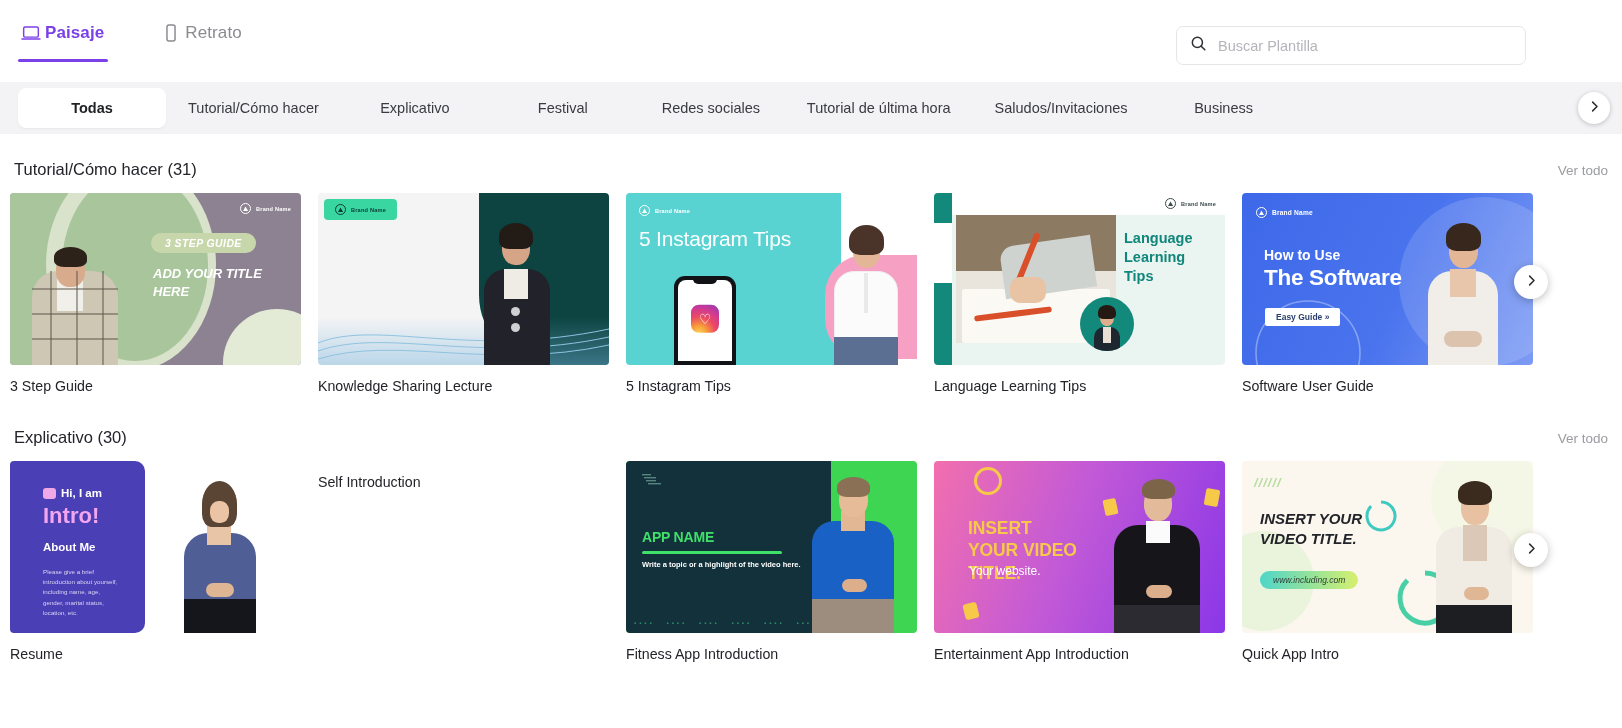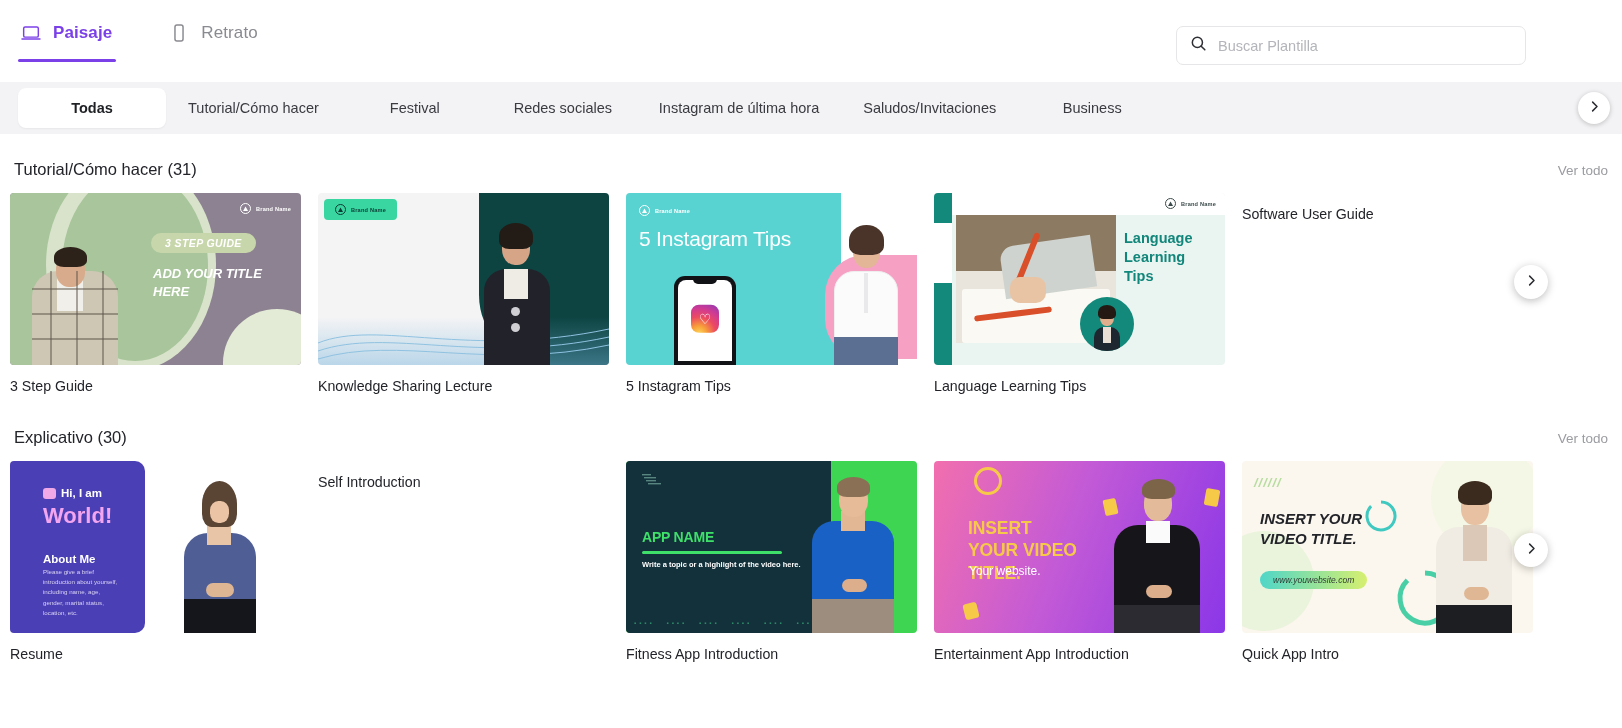--- a/index.html
+++ b/index.html
@@ -14,21 +14,21 @@
   
   .topbar {
     position: relative;
     height: 82px;
     display: flex;
     align-items: flex-start;
     padding: 18px 0 0 0;
   }
   .mode-tabs { display: flex; align-items: flex-start; padding-left: 14px; }
   .mode-tab {
-    display: flex; align-items: center; gap: 11px;
+    display: flex; align-items: center; gap: 3px;
     padding: 4px 6px 0 6px;
     margin-right: 44px;
     cursor: pointer;
     position: relative;
   }
   .mode-tab .mt-label {
     font-size: 17px;
     color: #8a8b90;
     letter-spacing: .1px;
   }
@@ -202,23 +202,24 @@
         <path d="M15.4 15.4L20 20" stroke-linecap="round"></path>
       </svg>
     </span>
     <input class="search-input" type="text" placeholder="Buscar Plantilla" style="">
   </div>
 </div>
 
 <div class="cat-strip">
   <div class="cat-pill active">Todas</div>
   <div class="cat-pill">Tutorial/Cómo hacer</div>
+  <div class="cat-pill">Explicativo</div>
   <div class="cat-pill">Festival</div>
   <div class="cat-pill">Redes sociales</div>
-  <div class="cat-pill">Instagram de última hora</div>
+  <div class="cat-pill">Tutorial de última hora</div>
   <div class="cat-pill">Saludos/Invitaciones</div>
   <div class="cat-pill">Business</div>
 
   <div class="cat-next">
     <span>
       <svg width="15" height="15" viewBox="0 0 24 24" fill="none" stroke="#2b2c31" stroke-width="2.4" stroke-linecap="round" stroke-linejoin="round">
           <path d="M9 5l7 7-7 7"></path>
         </svg>
     </span>
   </div>
@@ -345,20 +346,42 @@
           <span class="bc-ring">
               <i></i>
             </span>
           <span>Brand Name</span>
         </div>
       </div>
       <div class="card-label">Language Learning Tips</div>
     </div>
 
     <div class="card">
+      <div class="thumb" style="background:linear-gradient(115deg,#3d68e8 0%,#4a74ee 55%,#7d9bf4 100%);">
+        <div class="tp" style="right:-36px;top:4px;width:170px;height:170px;border-radius:50%;background:rgba(255,255,255,.14);"></div>
+        <svg class="tp" style="left:6px;bottom:-48px;" width="120" height="120" viewBox="0 0 120 120" fill="none" stroke="rgba(255,255,255,.35)" stroke-width="1.6">
+            <circle cx="60" cy="60" r="52"></circle>
+          </svg>
+        <div class="brandchip" style="left:14px;top:14px;color:#ffffff;font-size:6.6px;">
+          <span class="bc-ring">
+              <i></i>
+            </span>
+          <span>Brand Name</span>
+        </div>
+        <div class="tp" style="left:22px;top:54px;font-size:14px;font-weight:700;color:#ffffff;">How to Use</div>
+        <div class="tp" style="left:22px;top:72px;font-size:22.5px;font-weight:700;color:#ffffff;letter-spacing:-.3px;">The Software</div>
+        <div class="tp" style="left:23px;top:115px;background:#ffffff;border-radius:2px;padding:4px 11px;font-size:8.5px;font-weight:700;color:#2b3e6e;">Easy Guide »</div>
+        <div class="tp" style="left:168px;top:14px;width:104px;height:158px;overflow:hidden;">
+          <div class="tp" style="left:18px;top:64px;width:70px;height:94px;background:#f1eee9;border-radius:24px 24px 0 0;"></div>
+          <div class="tp" style="left:40px;top:62px;width:26px;height:28px;background:#e7c6ab;"></div>
+          <div class="tp" style="left:39px;top:26px;width:29px;height:35px;background:#e3b795;border-radius:46%;"></div>
+          <div class="tp" style="left:36px;top:16px;width:35px;height:28px;background:#38271c;border-radius:50% 50% 30% 30%;"></div>
+          <div class="tp" style="left:34px;top:124px;width:38px;height:16px;background:#dcc3ae;border-radius:9px;"></div>
+        </div>
+      </div>
       <div class="card-label">Software User Guide</div>
     </div>
 
     <div class="row-next">
       <span>
         <svg width="15" height="15" viewBox="0 0 24 24" fill="none" stroke="#2b2c31" stroke-width="2.4" stroke-linecap="round" stroke-linejoin="round">
             <path d="M9 5l7 7-7 7"></path>
           </svg>
       </span>
     </div>
@@ -373,22 +396,22 @@
 
   <div class="row">
 
     <div class="card">
       <div class="thumb" style="background:#ffffff;">
         <div class="tp" style="left:0;top:0;width:135px;height:172px;background:#4a3fb5;border-radius:0 10px 10px 0;"></div>
         <div class="tp" style="left:33px;top:26px;display:flex;align-items:center;gap:5px;">
           <span style="width:13px;height:11px;border-radius:3px;background:#f0a8e6;display:block;"></span>
           <span style="font-size:11.5px;color:#ffffff;font-weight:700;">Hi, I am</span>
         </div>
-        <div class="tp" style="left:33px;top:42px;font-size:22px;font-weight:700;color:#f3a6ef;">World!</div>
-        <div class="tp" style="left:33px;top:92px;font-size:11.5px;font-weight:700;color:#ffffff;">About Me</div>
+        <div class="tp" style="left:33px;top:42px;font-size:22px;font-weight:700;color:#f3a6ef;">Intro!</div>
+        <div class="tp" style="left:33px;top:80px;font-size:11.5px;font-weight:700;color:#ffffff;">About Me</div>
         <div class="tp" style="left:33px;top:106px;width:76px;font-size:6.2px;line-height:1.65;color:#d9d3f5;">Please give a brief introduction about yourself, including name, age, gender, marital status, location, etc.</div>
         <div class="tp" style="left:150px;top:10px;width:125px;height:162px;overflow:hidden;">
           <div class="tp" style="left:24px;top:62px;width:72px;height:70px;background:#4f5e95;border-radius:24px 24px 0 0;"></div>
           <div class="tp" style="left:24px;top:128px;width:72px;height:34px;background:#15161b;"></div>
           <div class="tp" style="left:47px;top:52px;width:24px;height:22px;background:#e9c5a8;"></div>
           <div class="tp" style="left:45px;top:18px;width:29px;height:36px;background:#ebc4a5;border-radius:46%;"></div>
           <div class="tp" style="left:42px;top:10px;width:35px;height:46px;background:#5a4434;border-radius:50% 50% 28% 28%;"></div>
           <div class="tp" style="left:50px;top:30px;width:19px;height:22px;background:#ebc4a5;border-radius:44%;"></div>
           <div class="tp" style="left:46px;top:112px;width:28px;height:14px;background:#dfb694;border-radius:8px;"></div>
         </div>
@@ -453,21 +476,21 @@
         </div>
       </div>
       <div class="card-label">Entertainment App Introduction</div>
     </div>
 
     <div class="card">
       <div class="thumb" style="background:#fbf7ee;">
         <div class="tp" style="left:12px;top:14px;font-size:13px;color:#b7dca0;letter-spacing:1px;font-style:italic;font-weight:700;">//////</div>
         <div class="tp" style="left:-28px;top:70px;width:100px;height:100px;border-radius:50%;background:#e4f1d6;opacity:.75;"></div>
         <div class="tp" style="left:18px;top:48px;width:150px;font-size:15px;font-weight:700;font-style:italic;color:#22242a;line-height:1.34;">INSERT YOUR VIDEO TITLE.</div>
-        <div class="tp" style="left:18px;top:110px;background:linear-gradient(90deg,#4fd6c8 0%,#d6ef6f 100%);border-radius:11px;padding:4px 13px;font-size:8.5px;font-style:italic;color:#2f3a33;">www.youwebsite.com</div>
+        <div class="tp" style="left:18px;top:110px;background:linear-gradient(90deg,#4fd6c8 0%,#d6ef6f 100%);border-radius:11px;padding:4px 13px;font-size:8.5px;font-style:italic;color:#2f3a33;">www.including.com</div>
         <svg class="tp" style="left:122px;top:38px;" width="34" height="34" viewBox="0 0 34 34" fill="none" stroke="#3fc9c0" stroke-width="3">
             <path d="M17 3 a14 14 0 1 1 -9.9 4.1"></path>
           </svg>
         <svg class="tp" style="left:152px;bottom:4px;" width="62" height="62" viewBox="0 0 62 62" fill="none" stroke="#49cfa6" stroke-width="5">
             <path d="M31 6 a25 25 0 1 1 -17.6 7.3"></path>
           </svg>
         <div class="tp" style="right:-8px;top:-18px;width:110px;height:110px;border-radius:50%;background:#f2f6e2;opacity:.8;"></div>
         <div class="tp" style="left:178px;top:8px;width:110px;height:164px;overflow:hidden;">
           <div class="tp" style="left:16px;top:58px;width:76px;height:84px;background:#f0ece4;border-radius:22px 22px 0 0;"></div>
           <div class="tp" style="left:16px;top:136px;width:76px;height:30px;background:#1d1e22;"></div>

